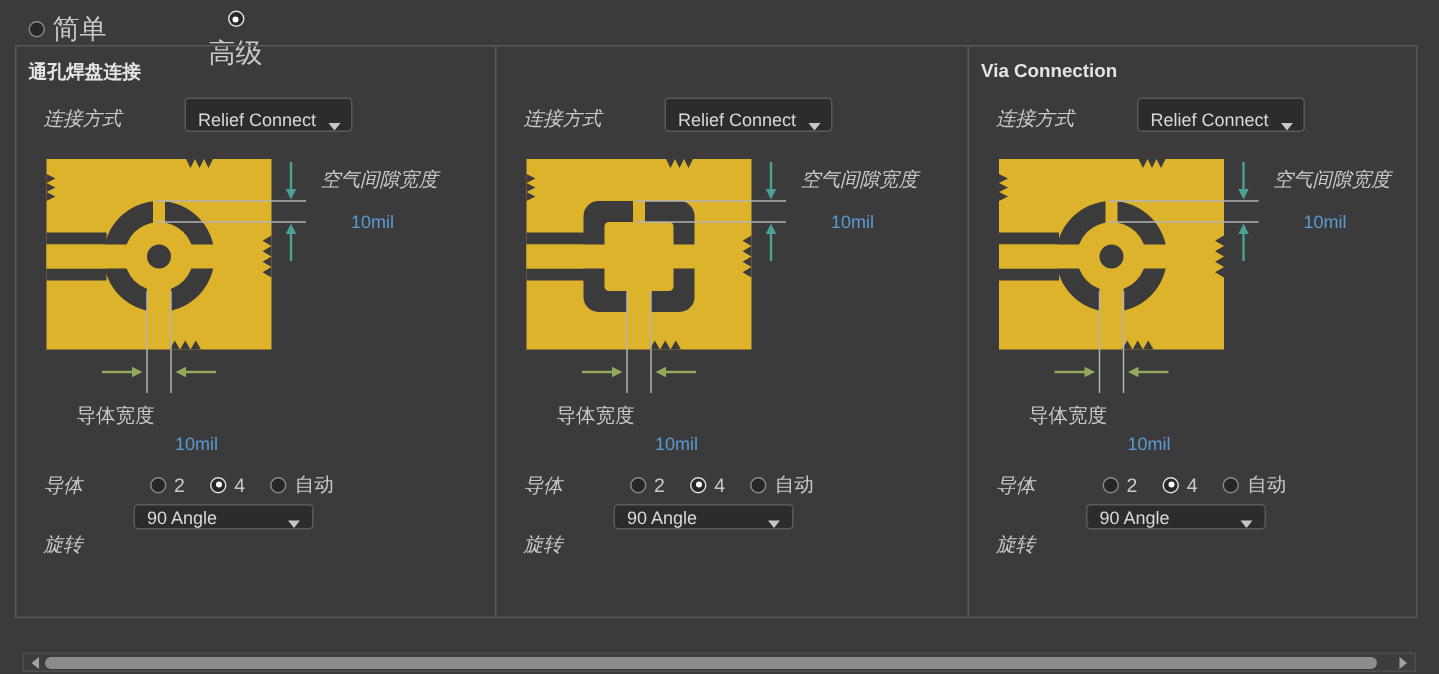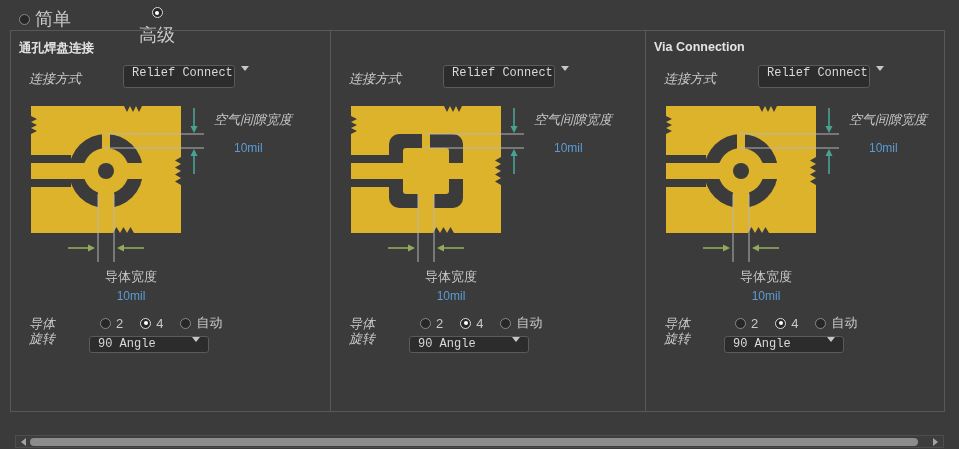--- a/index.html
+++ b/index.html
@@ -28,34 +28,34 @@
   
   .group{position:absolute;left:10px;top:30px;width:935px;height:382px;border:1px solid var(--border);display:flex;}
   .panel{position:relative;height:100%;}
   .panel.p0{width:319px;}
   .panel.p1{width:315px;border-left:1px solid var(--border);}
   .panel.p2{flex:1;border-left:1px solid var(--border);}
 
   .panel-title{position:absolute;left:8px;top:9px;font-size:12.5px;font-weight:bold;color:var(--title);white-space:nowrap;}
   .lbl-cn{position:absolute;font-size:13px;color:var(--text);white-space:nowrap;font-style:italic;}
 
-  .dropdown{position:absolute;height:23px;background:var(--ctrl-bg);border:1px solid var(--ctrl-border);border-radius:3px;display:flex;align-items:flex-start;padding:0 8px;cursor:default;font-family:Liberation Mono, monospace;}
+  .dropdown{position:absolute;height:23px;background:var(--ctrl-bg);border:1px solid var(--ctrl-border);border-radius:3px;display:flex;align-items:flex-end;padding:0 8px;cursor:default;}
   .dropdown .dval{font-size:12px;color:var(--ctrl-text);flex:1;white-space:nowrap;}
   .caret{width:0;height:0;border-left:4px solid transparent;border-right:4px solid transparent;border-top:5px solid #c7c7c7;margin-left:8px;flex:0 0 auto;}
 
   .dd-connect{left:112px;top:34px;width:112px;}
   .dd-rotation{left:78px;top:305px;width:120px;height:17px;}
 
   .lbl-connect{left:18px;top:39px;}
   .lbl-airgap{left:203px;top:80px;}
   .val-airgap{position:absolute;left:223px;top:110px;font-size:12px;color:var(--value);}
-  .lbl-cwidth{position:absolute;left:40px;top:237px;width:160px;text-align:center;font-size:13px;color:var(--text);}
+  .lbl-cwidth{position:absolute;left:40px;top:237px;width:160px;text-align:left;font-size:13px;color:var(--text);}
   .val-cwidth{position:absolute;left:40px;top:258px;width:160px;text-align:center;font-size:12px;color:var(--value);}
   .lbl-conductors{left:18px;top:284px;}
-  .lbl-rotation{left:18px;top:299px;}
+  .lbl-rotation{left:18px;top:323px;}
 
   .radio-row{position:absolute;left:89px;top:283px;display:flex;align-items:center;column-gap:17px;}
   .radio-opt{display:flex;align-items:center;gap:5px;cursor:default;}
   .radio-opt .lbl{font-size:13px;color:var(--text);}
 
   .diag{position:absolute;left:10px;top:73px;}
   .diag .plane{fill:var(--plane);}
   .diag .cut{fill:var(--cut);}
   .diag .mline{stroke:var(--mline);stroke-width:1;}
   .diag .ga{stroke:var(--gap-arrow);stroke-width:1.6;}

